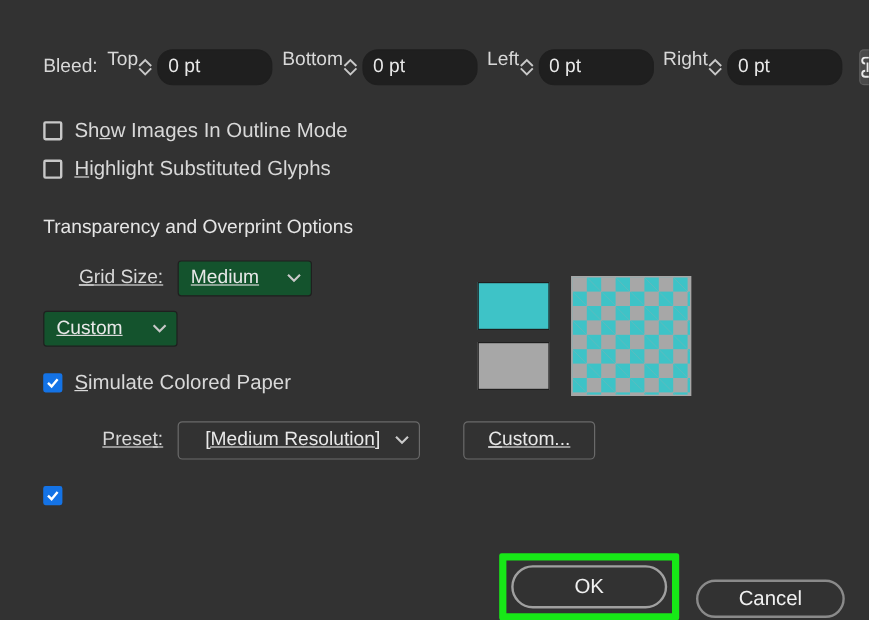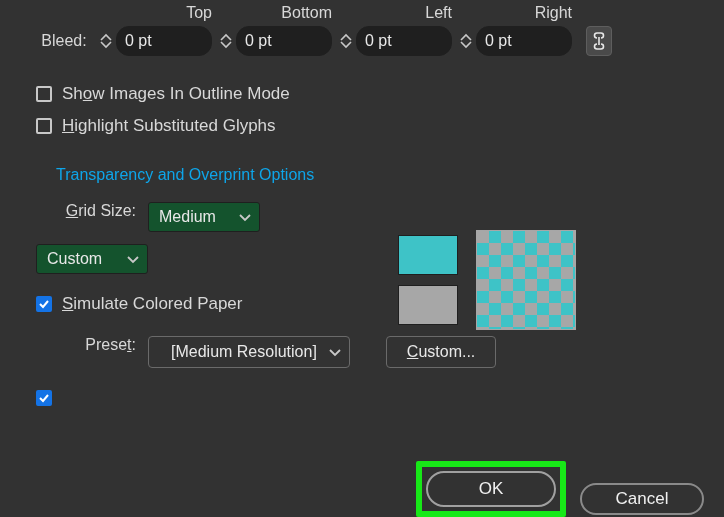--- a/index.html
+++ b/index.html
@@ -20,22 +20,23 @@
     padding: 4px 36px 0 36px;
   }
   .bleed-label {
     font-size: 16px;
     padding-bottom: 6px;
     width: 56px;
     text-align: center;
   }
   .bleed-group {
     display: flex;
-    flex-direction: column;
-    align-items: flex-end;
+    flex-direction: row;
+    align-items: flex-start;
+    margin-top: 37px;
   }
   .bleed-group .col-label {
     font-size: 16px;
     margin-bottom: 4px;
   }
   .spinner-wrap {
     display: flex;
     align-items: center;
   }
   .spinner-btns {
@@ -84,28 +85,30 @@
   }
   .checkbox.checked {
     background: #1473e6;
     border-color: #1473e6;
   }
   .checkbox.checked svg { display:block; }
   .checkbox svg { display:none; }
   .cb-label { font-size:17px; }
   .cb-label .ul { text-decoration: underline; }
   .section-title {
-    color: #0ea5e9;
-    font-size: 16px;
-    padding: 24px 36px 12px 56px;
+    color: #e5e5e5;
+    font-size: 16px;
+    padding: 24px 36px 12px 36px;
   }
   .form-row {
     display: flex;
+    align-items: center;
     padding: 6px 36px;
     gap: 12px;
+    text-decoration: underline;
   }
   .form-row .fr-label {
     width: 100px;
     text-align: right;
     font-size: 16px;
   }
   .fr-label .ul { text-decoration: underline; }
   .select {
     background: #14532d;
     border: 1px solid #1f1f1f;

